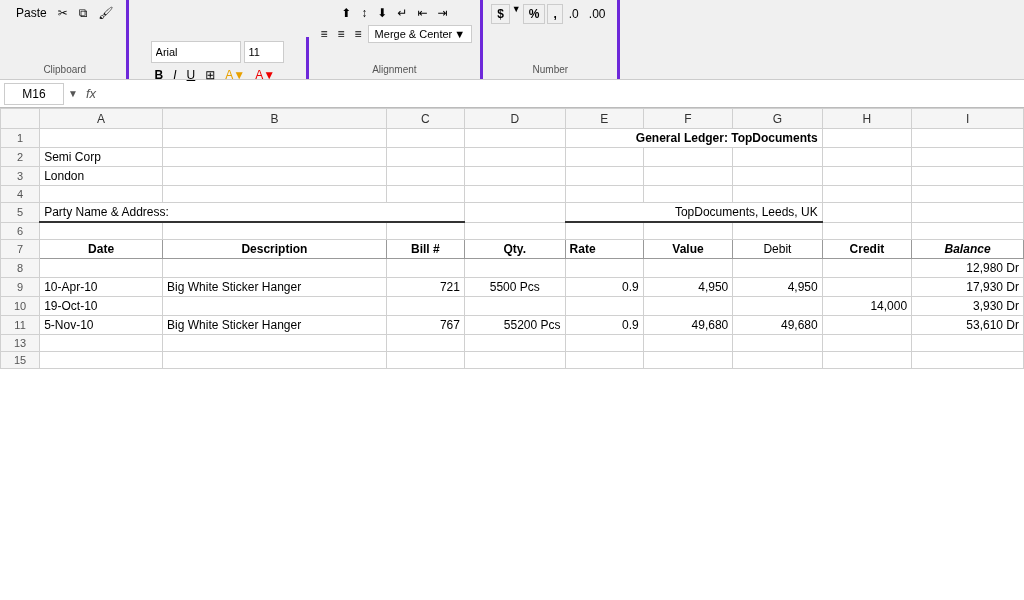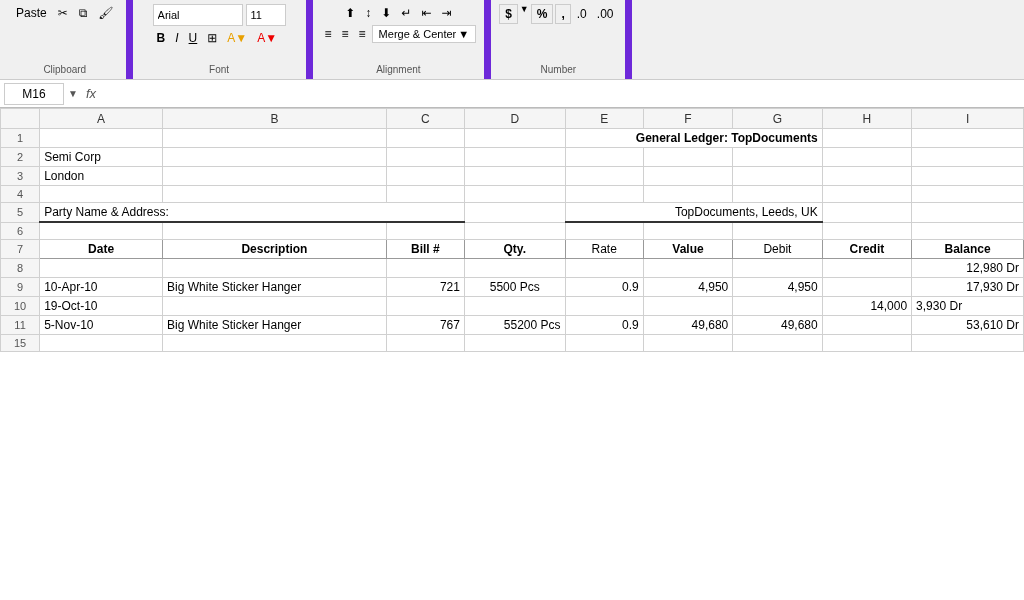--- a/index.html
+++ b/index.html
@@ -12,21 +12,21 @@
       height: 80px;
       display: flex;
       align-items: stretch;
       padding: 0 4px;
     }
     .ribbon-group {
       display: flex;
       flex-direction: column;
       align-items: center;
       padding: 4px 8px;
-      border-right: 7px solid #6d28d9;
+      border-right: 3px solid #6d28d9;
       min-width: 60px;
     }
     .ribbon-group-label {
       font-size: 10px;
       color: #555;
       margin-top: auto;
       padding-top: 4px;
     }
     .ribbon-tools {
       display: flex;
@@ -183,21 +183,21 @@
   <div class="ribbon-group">
     <div class="ribbon-tools">
       <button class="ribbon-btn">Paste</button>
       <button class="ribbon-btn">✂</button>
       <button class="ribbon-btn">⧉</button>
       <button class="ribbon-btn">🖌</button>
     </div>
     <span class="ribbon-group-label">Clipboard</span>
   </div>
 
-  <div class="ribbon-group" style="min-width:180px;">
+  <div class="ribbon-group" style="min-width:180px;margin-top:37px;">
     <div class="ribbon-tools" style="flex-direction:column;align-items:flex-start;gap:3px;">
       <div style="display:flex;gap:3px;align-items:center;">
         <input class="font-name-box" value="Arial" style="">
         <input class="font-size-box" value="11" style="">
       </div>
       <div style="display:flex;gap:2px;align-items:center;">
         <button class="ribbon-btn bold">B</button>
         <button class="ribbon-btn italic">I</button>
         <button class="ribbon-btn underline">U</button>
         <button class="ribbon-btn">⊞</button>
@@ -347,25 +347,25 @@
           <td class="data-cell" style="text-align: right;"></td>
           <td class="data-cell" style="text-align: right;"></td>
           <td class="data-cell" style="text-align: right;"></td>
         </tr>
         <tr>
           <td class="row-num">7</td>
           <td class="data-cell" style="font-weight: bold; text-align: center; border-color: rgb(153, 153, 153);">Date</td>
           <td class="data-cell" style="font-weight: bold; text-align: center; border-color: rgb(153, 153, 153);">Description</td>
           <td class="data-cell" style="font-weight: bold; text-align: center; border-color: rgb(153, 153, 153);">Bill #</td>
           <td class="data-cell" style="font-weight: bold; text-align: center; border-color: rgb(153, 153, 153);">Qty.</td>
-          <td class="data-cell" style="font-weight: normal; text-align: center; border-color: rgb(153, 153, 153);">Rate</td>
+          <td class="data-cell" style="font-weight: bold; text-align: left; border-color: rgb(153, 153, 153);">Rate</td>
           <td class="data-cell" style="font-weight: bold; text-align: center; border-color: rgb(153, 153, 153);">Value</td>
           <td class="data-cell" style="font-weight: normal; text-align: center; border-color: rgb(153, 153, 153);">Debit</td>
           <td class="data-cell" style="font-weight: bold; text-align: center; border-color: rgb(153, 153, 153);">Credit</td>
-          <td class="data-cell" style="font-weight: bold; text-align: center; border-color: rgb(153, 153, 153);">Balance</td>
+          <td class="data-cell" style="font-weight: bold; text-align: center; border-color: rgb(153, 153, 153); font-style: italic;">Balance</td>
         </tr>
         <tr>
           <td class="row-num">8</td>
           <td class="data-cell"></td>
           <td class="data-cell"></td>
           <td class="data-cell" style="text-align: right;"></td>
           <td class="data-cell" style="text-align: right;"></td>
           <td class="data-cell" style="text-align: right;"></td>
           <td class="data-cell" style="text-align: right;"></td>
           <td class="data-cell" style="text-align: right;"></td>
@@ -387,35 +387,47 @@
         <tr>
           <td class="row-num">10</td>
           <td class="data-cell">19-Oct-10</td>
           <td class="data-cell"></td>
           <td class="data-cell" style="text-align: right;"></td>
           <td class="data-cell" style="text-align: right;"></td>
           <td class="data-cell" style="text-align: right;"></td>
           <td class="data-cell" style="text-align: right;"></td>
           <td class="data-cell" style="text-align: right;"></td>
           <td class="data-cell" style="text-align: right;">14,000</td>
-          <td class="data-cell" style="">3,930 Dr</td>
+          <td class="data-cell" style="text-align: right;">3,930 Dr</td>
         </tr>
         <tr>
           <td class="row-num">11</td>
           <td class="data-cell">5-Nov-10</td>
           <td class="data-cell">Big White Sticker Hanger</td>
           <td class="data-cell" style="text-align: right;">767</td>
           <td class="data-cell" style="text-align: right;">55200 Pcs</td>
           <td class="data-cell" style="text-align: right;">0.9</td>
           <td class="data-cell" style="text-align: right;">49,680</td>
           <td class="data-cell" style="text-align: right;">49,680</td>
           <td class="data-cell" style="text-align: right;"></td>
           <td class="data-cell" style="text-align: right;">53,610 Dr</td>
         </tr>
         <tr>
+          <td class="row-num">13</td>
+          <td class="data-cell"></td>
+          <td class="data-cell"></td>
+          <td class="data-cell" style="text-align: right;"></td>
+          <td class="data-cell" style="text-align: right;"></td>
+          <td class="data-cell" style="text-align: right;"></td>
+          <td class="data-cell" style="text-align: right;"></td>
+          <td class="data-cell" style="text-align: right;"></td>
+          <td class="data-cell" style="text-align: right;"></td>
+          <td class="data-cell" style="text-align: right;"></td>
+        </tr>
+        <tr>
           <td class="row-num">15</td>
           <td class="data-cell"></td>
           <td class="data-cell"></td>
           <td class="data-cell" style="text-align: right;"></td>
           <td class="data-cell" style="text-align: right;"></td>
           <td class="data-cell" style="text-align: right;"></td>
           <td class="data-cell" style="text-align: right;"></td>
           <td class="data-cell" style="text-align: right;"></td>
           <td class="data-cell" style="text-align: right;"></td>
           <td class="data-cell" style="text-align: right;"></td>

